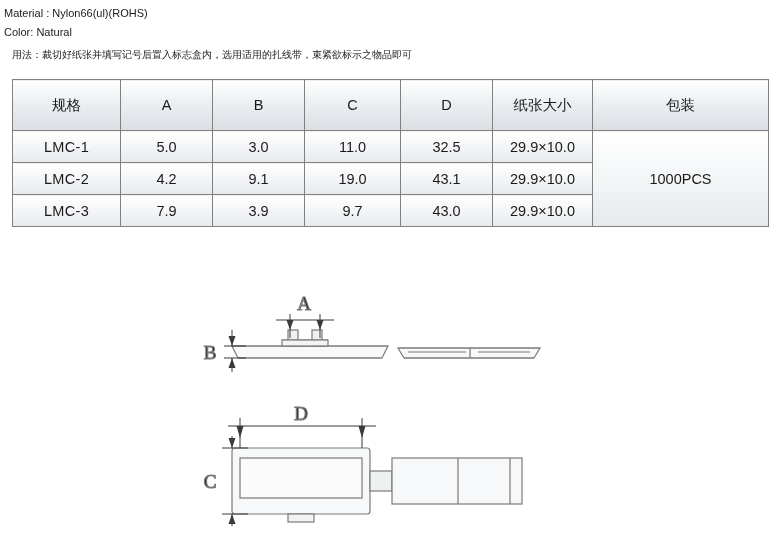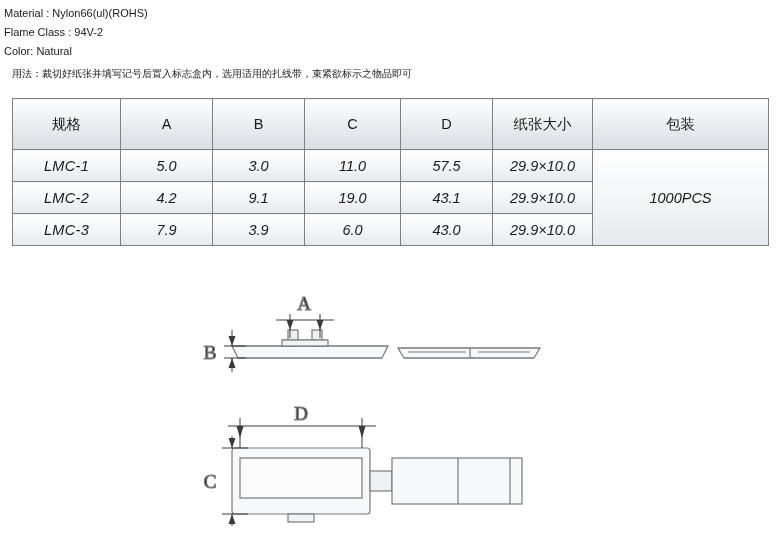--- a/index.html
+++ b/index.html
@@ -44,21 +44,20 @@
     font-weight: normal;
     color: #1a1a1a;
   }
   table.spec-table thead th {
     height: 48px;
     background: linear-gradient(to bottom, #ffffff 0%, #eceff2 45%, #dadee3 100%);
   }
   table.spec-table tbody td {
     height: 29px;
     background: linear-gradient(to bottom, #ffffff 0%, #f2f4f6 55%, #e6e9ed 100%);
-    font-style: italic;
   }
   table.spec-table tbody td.model {
     letter-spacing: 0.3px;
   }
   td.pack-cell {
     font-size: 15px;
   }
   
   col.c-model { width: 108px; }
   col.c-a { width: 92px; }
@@ -79,21 +78,20 @@
     font-size: 19px;
     font-family: "Liberation Serif", serif;
     fill: #111;
   }
 </style>
 </head>
 <body>
 
 <div class="spec-head">
   <div class="spec-line">Material : Nylon66(ul)(ROHS)</div>
-  <div class="spec-line">Flame Class : 94V-2</div>
   <div class="spec-line">Color: Natural</div>
 </div>
 <div class="usage-line">用法：裁切好纸张并填写记号后置入标志盒内，选用适用的扎线带，束紧欲标示之物品即可</div>
 
 <table class="spec-table">
   <colgroup>
     <col class="c-model">
       <col class="c-a">
       <col class="c-b">
       <col class="c-c">
@@ -111,37 +109,37 @@
       <th>纸张大小</th>
       <th>包装</th>
     </tr>
   </thead>
   <tbody>
     <tr>
       <td class="model">LMC-1</td>
       <td>5.0</td>
       <td>3.0</td>
       <td>11.0</td>
-      <td>57.5</td>
+      <td>32.5</td>
       <td>29.9×10.0</td>
       <td class="pack-cell" rowspan="3">1000PCS</td>
     </tr>
     <tr>
       <td class="model">LMC-2</td>
       <td>4.2</td>
       <td>9.1</td>
       <td>19.0</td>
       <td>43.1</td>
       <td>29.9×10.0</td>
     </tr>
     <tr>
       <td class="model">LMC-3</td>
       <td>7.9</td>
       <td>3.9</td>
-      <td>6.0</td>
+      <td>9.7</td>
       <td>43.0</td>
       <td>29.9×10.0</td>
     </tr>
   </tbody>
 </table>
 
 <div class="drawing">
   <svg width="780" height="265" viewBox="0 0 780 265" xmlns="http://www.w3.org/2000/svg">
     <g fill="none" stroke="#7a7a7a" stroke-width="1.2">
 

